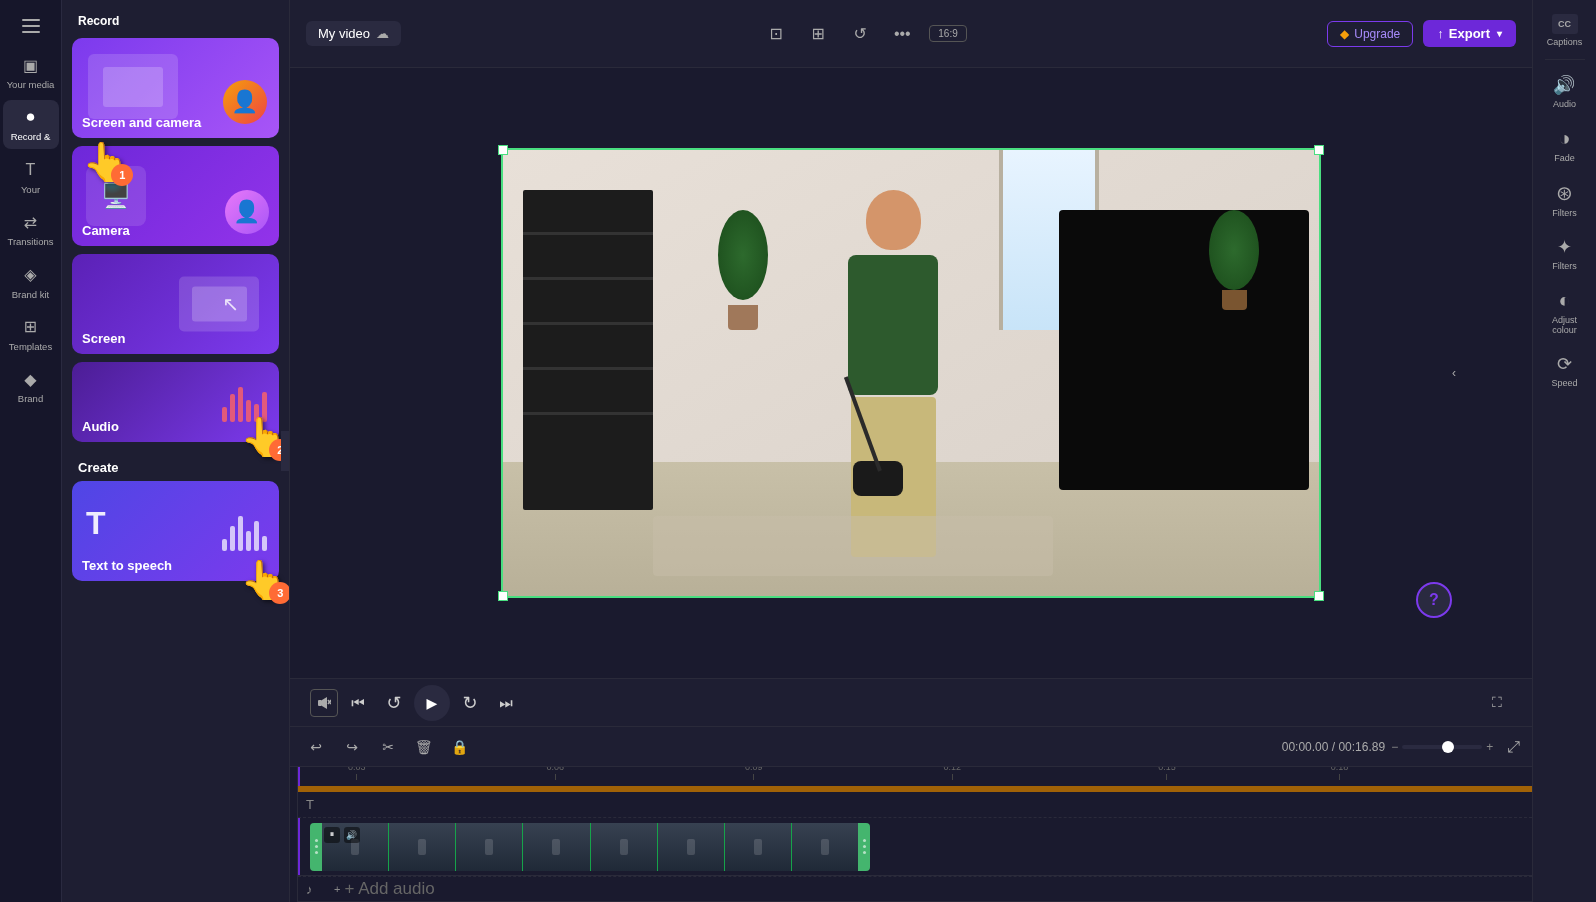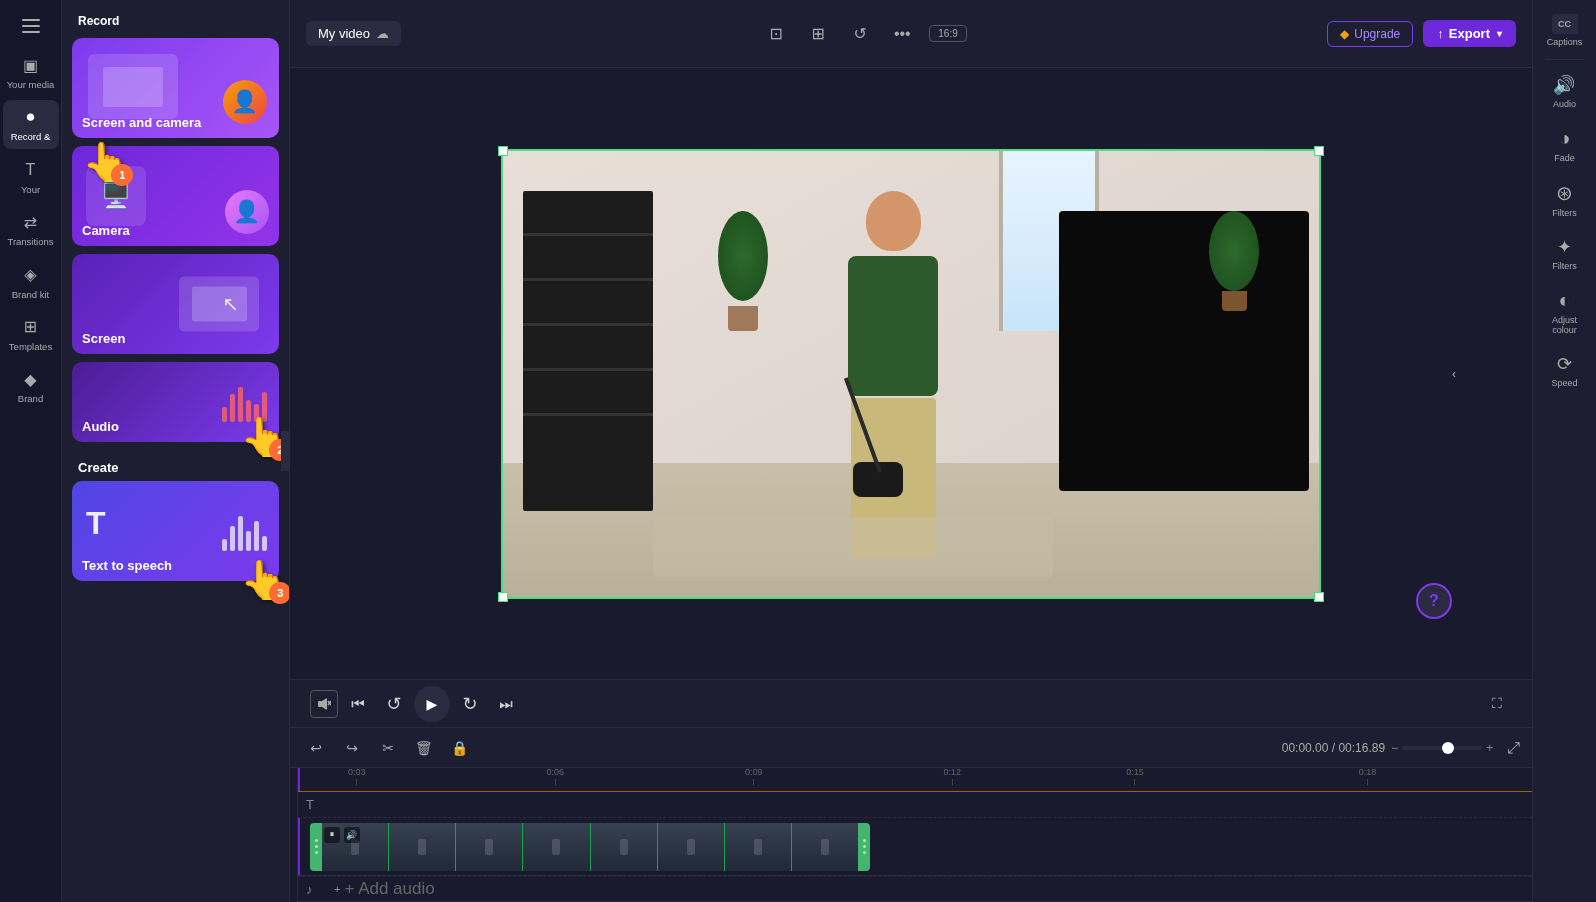--- a/index.html
+++ b/index.html
@@ -349,21 +349,21 @@
       background: #fff;
       border-radius: 50%;
       position: absolute;
       top: -4px;
       left: 50%;
     }
 
     .timeline-ruler {
       height: 24px;
       background: #1a1a2e;
-      border-bottom: 1px solid #a16207;
+      border-bottom: 6px solid #a16207;
       display: flex;
       align-items: flex-end;
       padding-bottom: 19px;
       overflow: hidden;
       position: relative;
       padding-left: 4px;
     }
     .ruler-tick {
       position: absolute;
       bottom: 2px;
@@ -980,25 +980,25 @@
                 <div class="ruler-tick-line"></div>
               </div>
               <div class="ruler-tick" style="left: 198px; position: relative; margin-right: 82px;">
                 <span>0:09</span>
                 <div class="ruler-tick-line"></div>
               </div>
               <div class="ruler-tick" style="left: 297px; position: relative; margin-right: 82px;">
                 <span>0:12</span>
                 <div class="ruler-tick-line"></div>
               </div>
-              <div class="ruler-tick" style="left: 380px; position: relative; margin-right: 82px;">
+              <div class="ruler-tick" style="left: 412px; position: relative; margin-right: 82px;">
                 <span>0:15</span>
                 <div class="ruler-tick-line"></div>
               </div>
-              <div class="ruler-tick" style="left: 485px; position: relative; margin-right: 82px; margin-left: 28px;">
+              <div class="ruler-tick" style="left: 485px; position: relative; margin-right: 82px;">
                 <span>0:18</span>
                 <div class="ruler-tick-line"></div>
               </div>
 
             </div>
           </div>
 
           <div class="timeline-track" style="height:26px; border-bottom:1px dashed #2a2a3a;">
             <div style="width:20px; font-size:13px; color:#888;">T</div>
           </div>

